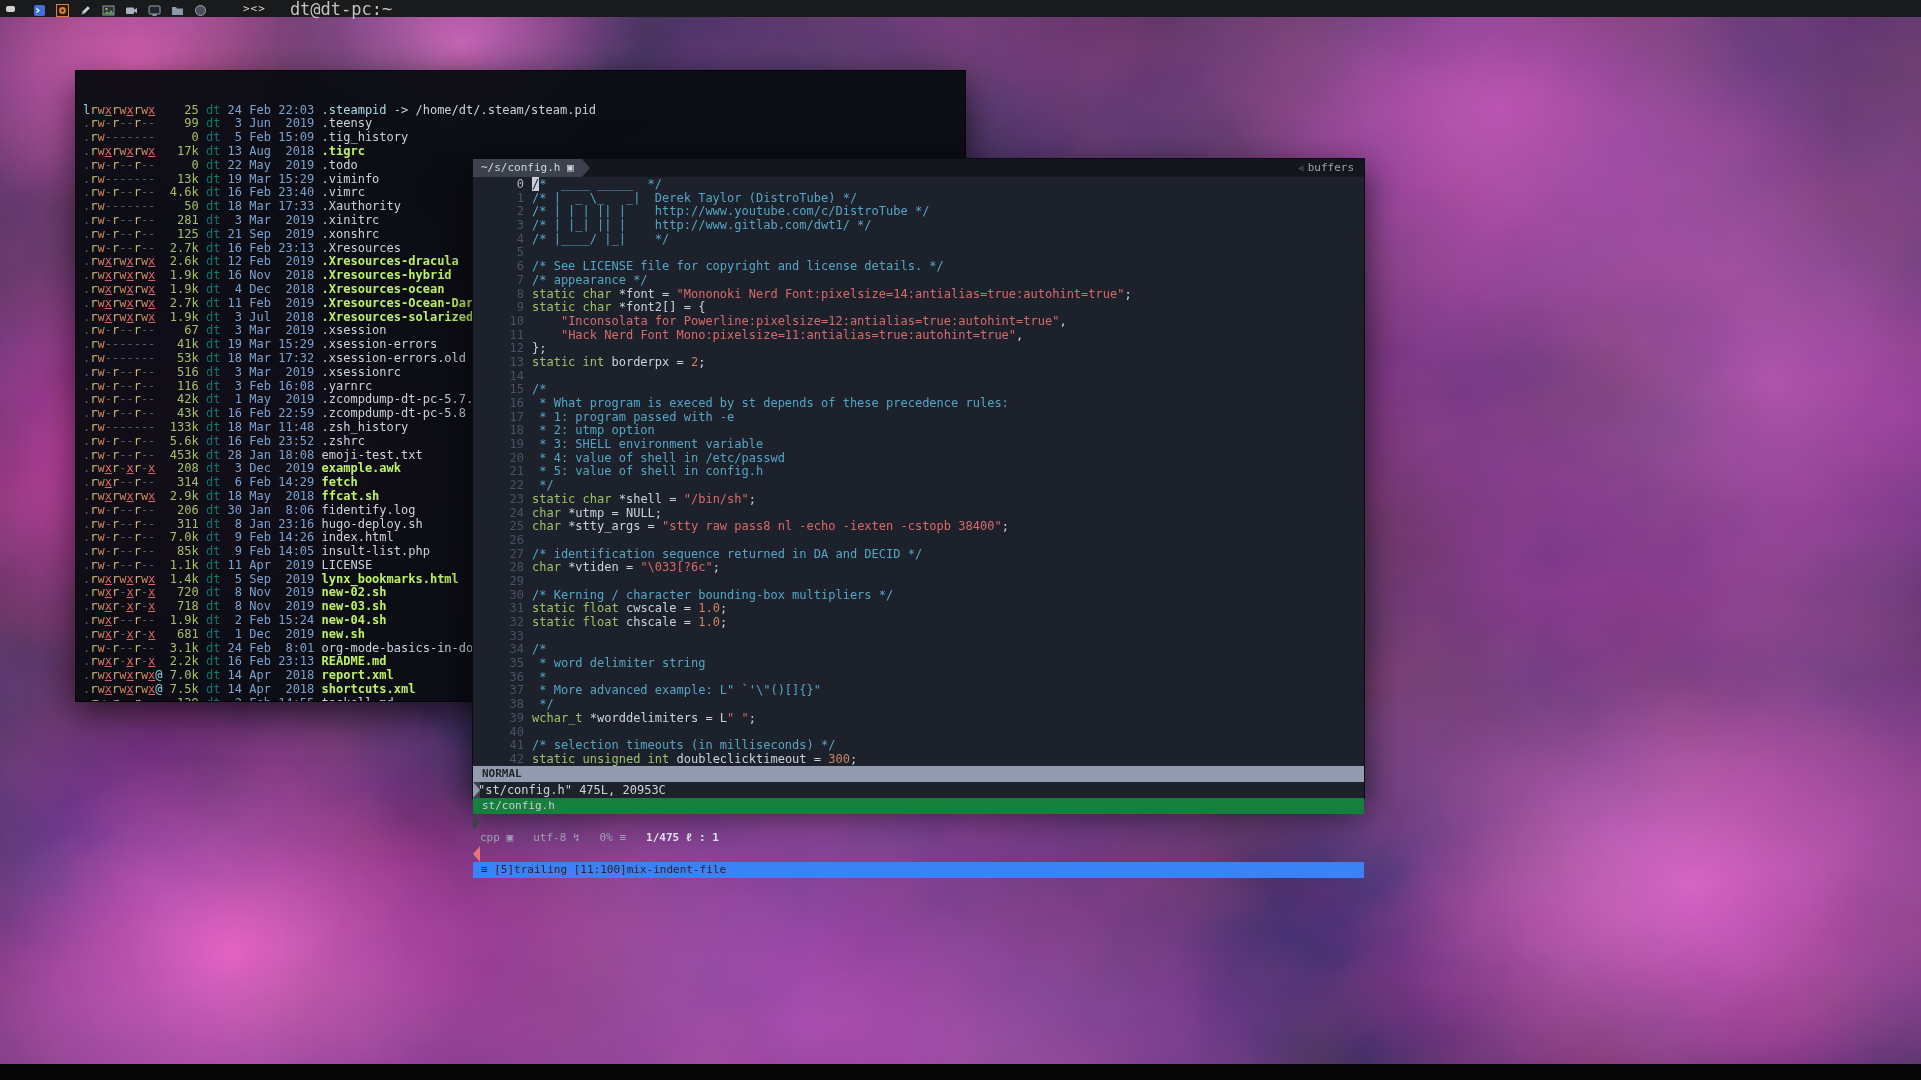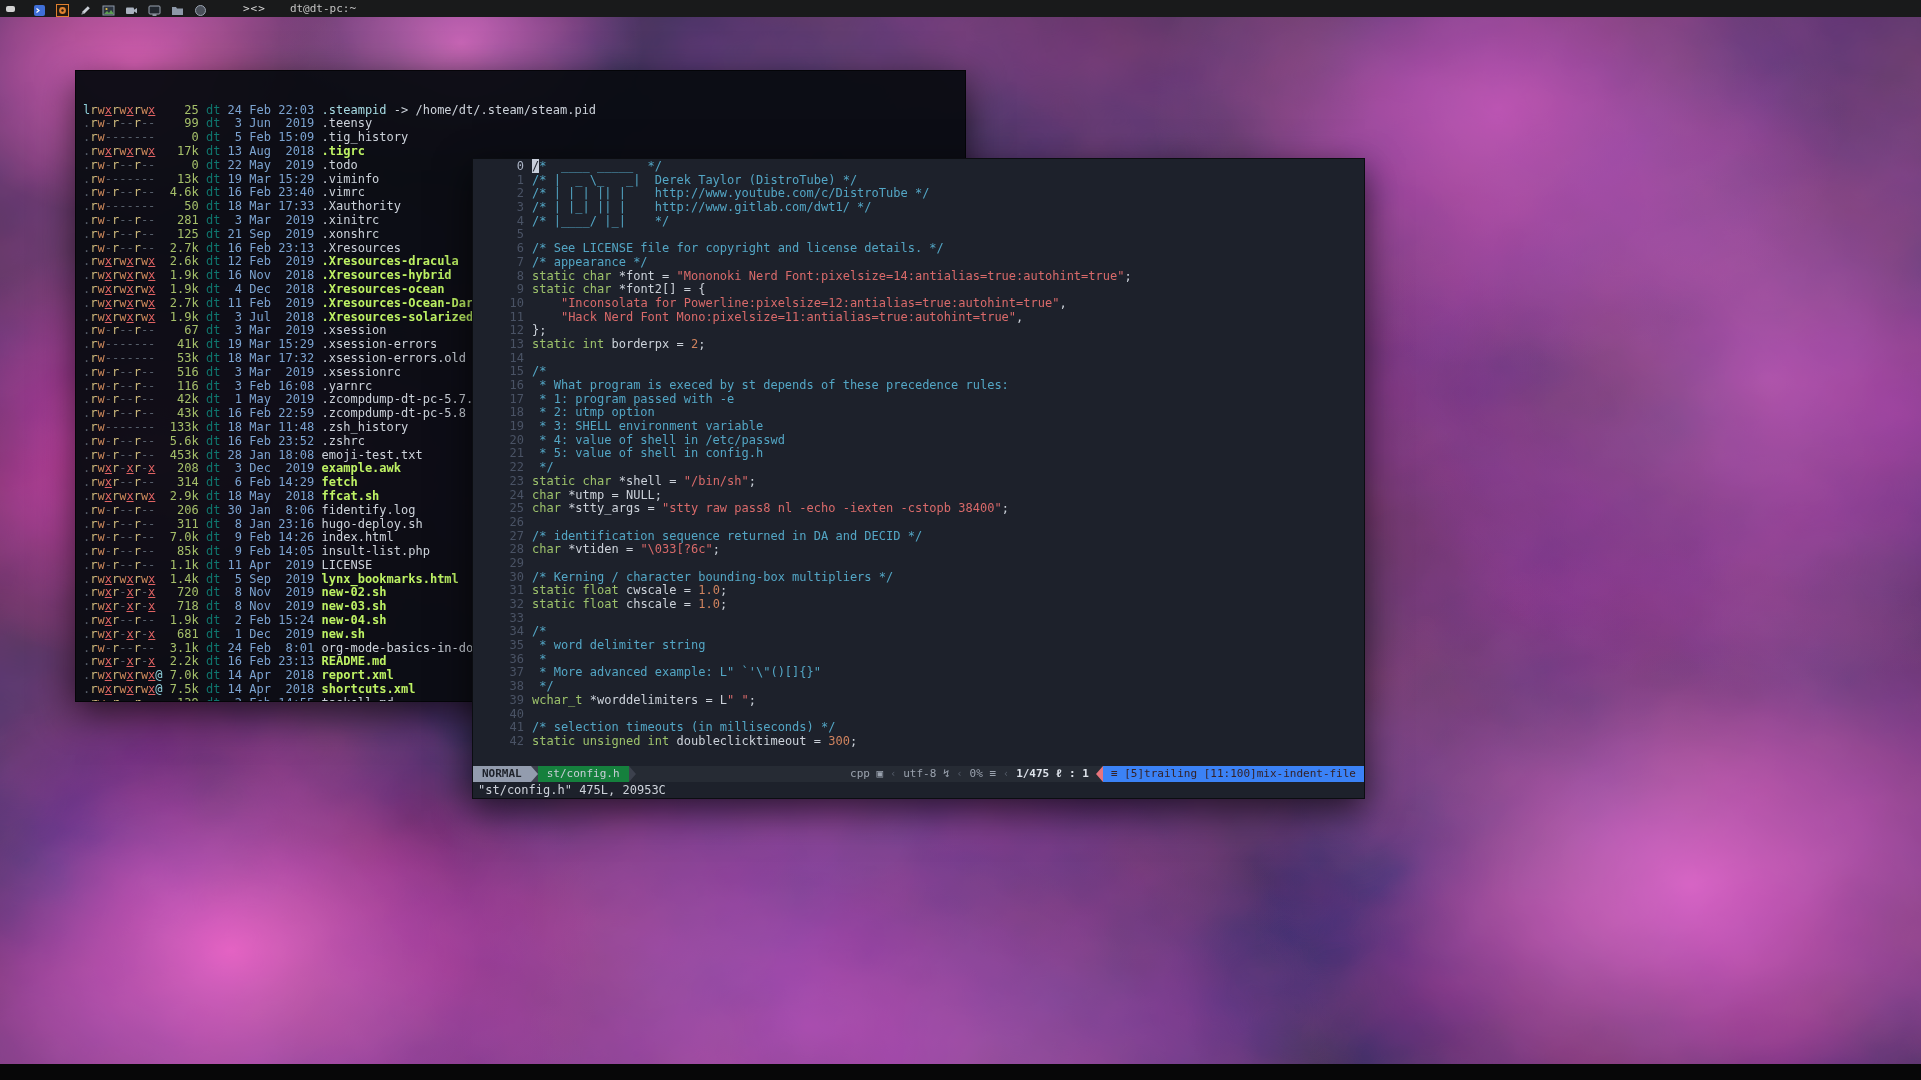--- a/index.html
+++ b/index.html
@@ -21,21 +21,21 @@
       #050507;
   }
   .wallpaper svg { position:absolute; inset:0; mix-blend-mode:screen; opacity:.55; }
 
   
   .topbar { position:absolute; left:0; top:0; width:100%; height:17px; background:#191a1b;
             display:flex; align-items:center; padding-left:6px; gap:10px; z-index:50; }
   .ws { width:9px; height:6px; border-radius:2px; background:#d2d2d2; margin-right:8px; }
   .tb-icon { width:13px; height:13px; display:inline-block; }
   .fish { color:#d8d8d8; font-size:11px; margin-left:26px; letter-spacing:1px; }
-  .wintitle { color:#c2c2c2; font-size:11px; margin-left:14px; }
+  .wintitle { color:#c2c2c2; font-size:17px; margin-left:14px; }
 
   
   .terminal { position:absolute; left:75px; top:70px; width:891px; height:632px;
               background:rgba(9,11,18,0.96); border:1px solid rgba(0,0,0,.6);
               box-shadow:0 12px 34px rgba(0,0,0,.65);
               padding:5px 7px; font-size:12px; line-height:13.8px; white-space:pre;
               color:#ccd2da; z-index:10; overflow:hidden; }
   .p-r   { color:#cdb97c; }
   .p-w   { color:#cf8a5b; }
   .p-x   { color:#e06363; text-decoration:underline; }
@@ -69,21 +69,21 @@
   .lnum { display:inline-block; width:22px; text-align:right; color:#4a5365; margin-right:8px; }
   .lnum.cur-ln { color:#aab3c4; }
   .pl  { color:#ccd2da; }
   .cm  { color:#53a6c5; }
   .kw  { color:#9dc26b; }
   .str { color:#d96a6a; }
   .num { color:#d1845f; }
   .cur { background:#c8cedb; color:#1d212b; }
 
   .statusline { height:16px; background:#262b34; display:flex; align-items:stretch;
-                font-size:11px; line-height:16px; white-space:pre; }
+                font-size:11px; line-height:16px; white-space:pre;flex-direction:column; }
   .sl-mode { background:#939cae; color:#1e222a; font-weight:bold; padding:0 9px; }
   .tri-mode { border-top:8px solid transparent; border-bottom:8px solid transparent; border-left:7px solid #939cae; background:#3c414d; }
   .sl-file { background:#15803d; color:#c9ced8; padding:0 9px; }
   .tri-file { border-top:8px solid transparent; border-bottom:8px solid transparent; border-left:7px solid #3c414d; }
   .sl-right { display:flex; align-items:stretch; }
   .sl-item { color:#9aa2ae; padding:0 7px; }
   .sl-item.sl-pos { color:#dde2ea; font-weight:bold; }
   .sl-sep { color:#555d6a; font-size:10px; }
   .tri-warn { border-top:8px solid transparent; border-bottom:8px solid transparent; border-right:7px solid #e8747c; }
   .sl-warn { background:#3b82f6; color:#342126; padding:0 8px; font-weight:normal; }
@@ -159,20 +159,27 @@
   <span class="fish">&gt;&lt;&gt;</span>
   <span class="wintitle">dt@dt-pc:~</span>
 </div>
 
 <div class="terminal">
   <div><div><span class="perms"><span class="p-l">l</span><span class="p-r">r</span><span class="p-w">w</span><span class="p-x">x</span><span class="p-r">r</span><span class="p-w">w</span><span class="p-x">x</span><span class="p-r">r</span><span class="p-w">w</span><span class="p-x">x</span><span class="p-dot"> </span></span><span class="fsize">   25</span><span class="fowner"> dt</span><span class="fdate"> 24 Feb 22:03</span><span class="fname symlink"> .steampid</span><span class="flink"> -&gt; /home/dt/.steam/steam.pid</span></div><div><span class="perms"><span class="p-dot">.</span><span class="p-r">r</span><span class="p-w">w</span><span class="p-dot">-</span><span class="p-r">r</span><span class="p-dot">-</span><span class="p-dot">-</span><span class="p-r">r</span><span class="p-dot">-</span><span class="p-dot">-</span><span class="p-dot"> </span></span><span class="fsize">   99</span><span class="fowner"> dt</span><span class="fdate">  3 Jun  2019</span><span class="fname plain"> .teensy</span></div><div><span class="perms"><span class="p-dot">.</span><span class="p-r">r</span><span class="p-w">w</span><span class="p-dot">-</span><span class="p-dot">-</span><span class="p-dot">-</span><span class="p-dot">-</span><span class="p-dot">-</span><span class="p-dot">-</span><span class="p-dot">-</span><span class="p-dot"> </span></span><span class="fsize">    0</span><span class="fowner"> dt</span><span class="fdate">  5 Feb 15:09</span><span class="fname plain"> .tig_history</span></div><div><span class="perms"><span class="p-dot">.</span><span class="p-r">r</span><span class="p-w">w</span><span class="p-x">x</span><span class="p-r">r</span><span class="p-w">w</span><span class="p-x">x</span><span class="p-r">r</span><span class="p-w">w</span><span class="p-x">x</span><span class="p-dot"> </span></span><span class="fsize">  17k</span><span class="fowner"> dt</span><span class="fdate"> 13 Aug  2018</span><span class="fname exec"> .tigrc</span></div><div><span class="perms"><span class="p-dot">.</span><span class="p-r">r</span><span class="p-w">w</span><span class="p-dot">-</span><span class="p-r">r</span><span class="p-dot">-</span><span class="p-dot">-</span><span class="p-r">r</span><span class="p-dot">-</span><span class="p-dot">-</span><span class="p-dot"> </span></span><span class="fsize">    0</span><span class="fowner"> dt</span><span class="fdate"> 22 May  2019</span><span class="fname plain"> .todo</span></div><div><span class="perms"><span class="p-dot">.</span><span class="p-r">r</span><span class="p-w">w</span><span class="p-dot">-</span><span class="p-dot">-</span><span class="p-dot">-</span><span class="p-dot">-</span><span class="p-dot">-</span><span class="p-dot">-</span><span class="p-dot">-</span><span class="p-dot"> </span></span><span class="fsize">  13k</span><span class="fowner"> dt</span><span class="fdate"> 19 Mar 15:29</span><span class="fname plain"> .viminfo</span></div><div><span class="perms"><span class="p-dot">.</span><span class="p-r">r</span><span class="p-w">w</span><span class="p-dot">-</span><span class="p-r">r</span><span class="p-dot">-</span><span class="p-dot">-</span><span class="p-r">r</span><span class="p-dot">-</span><span class="p-dot">-</span><span class="p-dot"> </span></span><span class="fsize"> 4.6k</span><span class="fowner"> dt</span><span class="fdate"> 16 Feb 23:40</span><span class="fname plain"> .vimrc</span></div><div><span class="perms"><span class="p-dot">.</span><span class="p-r">r</span><span class="p-w">w</span><span class="p-dot">-</span><span class="p-dot">-</span><span class="p-dot">-</span><span class="p-dot">-</span><span class="p-dot">-</span><span class="p-dot">-</span><span class="p-dot">-</span><span class="p-dot"> </span></span><span class="fsize">   50</span><span class="fowner"> dt</span><span class="fdate"> 18 Mar 17:33</span><span class="fname plain"> .Xauthority</span></div><div><span class="perms"><span class="p-dot">.</span><span class="p-r">r</span><span class="p-w">w</span><span class="p-dot">-</span><span class="p-r">r</span><span class="p-dot">-</span><span class="p-dot">-</span><span class="p-r">r</span><span class="p-dot">-</span><span class="p-dot">-</span><span class="p-dot"> </span></span><span class="fsize">  281</span><span class="fowner"> dt</span><span class="fdate">  3 Mar  2019</span><span class="fname plain"> .xinitrc</span></div><div><span class="perms"><span class="p-dot">.</span><span class="p-r">r</span><span class="p-w">w</span><span class="p-dot">-</span><span class="p-r">r</span><span class="p-dot">-</span><span class="p-dot">-</span><span class="p-r">r</span><span class="p-dot">-</span><span class="p-dot">-</span><span class="p-dot"> </span></span><span class="fsize">  125</span><span class="fowner"> dt</span><span class="fdate"> 21 Sep  2019</span><span class="fname plain"> .xonshrc</span></div><div><span class="perms"><span class="p-dot">.</span><span class="p-r">r</span><span class="p-w">w</span><span class="p-dot">-</span><span class="p-r">r</span><span class="p-dot">-</span><span class="p-dot">-</span><span class="p-r">r</span><span class="p-dot">-</span><span class="p-dot">-</span><span class="p-dot"> </span></span><span class="fsize"> 2.7k</span><span class="fowner"> dt</span><span class="fdate"> 16 Feb 23:13</span><span class="fname plain"> .Xresources</span></div><div><span class="perms"><span class="p-dot">.</span><span class="p-r">r</span><span class="p-w">w</span><span class="p-x">x</span><span class="p-r">r</span><span class="p-w">w</span><span class="p-x">x</span><span class="p-r">r</span><span class="p-w">w</span><span class="p-x">x</span><span class="p-dot"> </span></span><span class="fsize"> 2.6k</span><span class="fowner"> dt</span><span class="fdate"> 12 Feb  2019</span><span class="fname exec"> .Xresources-dracula</span></div><div><span class="perms"><span class="p-dot">.</span><span class="p-r">r</span><span class="p-w">w</span><span class="p-x">x</span><span class="p-r">r</span><span class="p-w">w</span><span class="p-x">x</span><span class="p-r">r</span><span class="p-w">w</span><span class="p-x">x</span><span class="p-dot"> </span></span><span class="fsize"> 1.9k</span><span class="fowner"> dt</span><span class="fdate"> 16 Nov  2018</span><span class="fname exec"> .Xresources-hybrid</span></div><div><span class="perms"><span class="p-dot">.</span><span class="p-r">r</span><span class="p-w">w</span><span class="p-x">x</span><span class="p-r">r</span><span class="p-w">w</span><span class="p-x">x</span><span class="p-r">r</span><span class="p-w">w</span><span class="p-x">x</span><span class="p-dot"> </span></span><span class="fsize"> 1.9k</span><span class="fowner"> dt</span><span class="fdate">  4 Dec  2018</span><span class="fname exec"> .Xresources-ocean</span></div><div><span class="perms"><span class="p-dot">.</span><span class="p-r">r</span><span class="p-w">w</span><span class="p-x">x</span><span class="p-r">r</span><span class="p-w">w</span><span class="p-x">x</span><span class="p-r">r</span><span class="p-w">w</span><span class="p-x">x</span><span class="p-dot"> </span></span><span class="fsize"> 2.7k</span><span class="fowner"> dt</span><span class="fdate"> 11 Feb  2019</span><span class="fname exec"> .Xresources-Ocean-Dark</span></div><div><span class="perms"><span class="p-dot">.</span><span class="p-r">r</span><span class="p-w">w</span><span class="p-x">x</span><span class="p-r">r</span><span class="p-w">w</span><span class="p-x">x</span><span class="p-r">r</span><span class="p-w">w</span><span class="p-x">x</span><span class="p-dot"> </span></span><span class="fsize"> 1.9k</span><span class="fowner"> dt</span><span class="fdate">  3 Jul  2018</span><span class="fname exec"> .Xresources-solarized</span></div><div><span class="perms"><span class="p-dot">.</span><span class="p-r">r</span><span class="p-w">w</span><span class="p-dot">-</span><span class="p-r">r</span><span class="p-dot">-</span><span class="p-dot">-</span><span class="p-r">r</span><span class="p-dot">-</span><span class="p-dot">-</span><span class="p-dot"> </span></span><span class="fsize">   67</span><span class="fowner"> dt</span><span class="fdate">  3 Mar  2019</span><span class="fname plain"> .xsession</span></div><div><span class="perms"><span class="p-dot">.</span><span class="p-r">r</span><span class="p-w">w</span><span class="p-dot">-</span><span class="p-dot">-</span><span class="p-dot">-</span><span class="p-dot">-</span><span class="p-dot">-</span><span class="p-dot">-</span><span class="p-dot">-</span><span class="p-dot"> </span></span><span class="fsize">  41k</span><span class="fowner"> dt</span><span class="fdate"> 19 Mar 15:29</span><span class="fname plain"> .xsession-errors</span></div><div><span class="perms"><span class="p-dot">.</span><span class="p-r">r</span><span class="p-w">w</span><span class="p-dot">-</span><span class="p-dot">-</span><span class="p-dot">-</span><span class="p-dot">-</span><span class="p-dot">-</span><span class="p-dot">-</span><span class="p-dot">-</span><span class="p-dot"> </span></span><span class="fsize">  53k</span><span class="fowner"> dt</span><span class="fdate"> 18 Mar 17:32</span><span class="fname plain"> .xsession-errors.old</span></div><div><span class="perms"><span class="p-dot">.</span><span class="p-r">r</span><span class="p-w">w</span><span class="p-dot">-</span><span class="p-r">r</span><span class="p-dot">-</span><span class="p-dot">-</span><span class="p-r">r</span><span class="p-dot">-</span><span class="p-dot">-</span><span class="p-dot"> </span></span><span class="fsize">  516</span><span class="fowner"> dt</span><span class="fdate">  3 Mar  2019</span><span class="fname plain"> .xsessionrc</span></div><div><span class="perms"><span class="p-dot">.</span><span class="p-r">r</span><span class="p-w">w</span><span class="p-dot">-</span><span class="p-r">r</span><span class="p-dot">-</span><span class="p-dot">-</span><span class="p-r">r</span><span class="p-dot">-</span><span class="p-dot">-</span><span class="p-dot"> </span></span><span class="fsize">  116</span><span class="fowner"> dt</span><span class="fdate">  3 Feb 16:08</span><span class="fname plain"> .yarnrc</span></div><div><span class="perms"><span class="p-dot">.</span><span class="p-r">r</span><span class="p-w">w</span><span class="p-dot">-</span><span class="p-r">r</span><span class="p-dot">-</span><span class="p-dot">-</span><span class="p-r">r</span><span class="p-dot">-</span><span class="p-dot">-</span><span class="p-dot"> </span></span><span class="fsize">  42k</span><span class="fowner"> dt</span><span class="fdate">  1 May  2019</span><span class="fname plain"> .zcompdump-dt-pc-5.7.1</span></div><div><span class="perms"><span class="p-dot">.</span><span class="p-r">r</span><span class="p-w">w</span><span class="p-dot">-</span><span class="p-r">r</span><span class="p-dot">-</span><span class="p-dot">-</span><span class="p-r">r</span><span class="p-dot">-</span><span class="p-dot">-</span><span class="p-dot"> </span></span><span class="fsize">  43k</span><span class="fowner"> dt</span><span class="fdate"> 16 Feb 22:59</span><span class="fname plain"> .zcompdump-dt-pc-5.8</span></div><div><span class="perms"><span class="p-dot">.</span><span class="p-r">r</span><span class="p-w">w</span><span class="p-dot">-</span><span class="p-dot">-</span><span class="p-dot">-</span><span class="p-dot">-</span><span class="p-dot">-</span><span class="p-dot">-</span><span class="p-dot">-</span><span class="p-dot"> </span></span><span class="fsize"> 133k</span><span class="fowner"> dt</span><span class="fdate"> 18 Mar 11:48</span><span class="fname plain"> .zsh_history</span></div><div><span class="perms"><span class="p-dot">.</span><span class="p-r">r</span><span class="p-w">w</span><span class="p-dot">-</span><span class="p-r">r</span><span class="p-dot">-</span><span class="p-dot">-</span><span class="p-r">r</span><span class="p-dot">-</span><span class="p-dot">-</span><span class="p-dot"> </span></span><span class="fsize"> 5.6k</span><span class="fowner"> dt</span><span class="fdate"> 16 Feb 23:52</span><span class="fname plain"> .zshrc</span></div><div><span class="perms"><span class="p-dot">.</span><span class="p-r">r</span><span class="p-w">w</span><span class="p-dot">-</span><span class="p-r">r</span><span class="p-dot">-</span><span class="p-dot">-</span><span class="p-r">r</span><span class="p-dot">-</span><span class="p-dot">-</span><span class="p-dot"> </span></span><span class="fsize"> 453k</span><span class="fowner"> dt</span><span class="fdate"> 28 Jan 18:08</span><span class="fname plain"> emoji-test.txt</span></div><div><span class="perms"><span class="p-dot">.</span><span class="p-r">r</span><span class="p-w">w</span><span class="p-x">x</span><span class="p-r">r</span><span class="p-dot">-</span><span class="p-x">x</span><span class="p-r">r</span><span class="p-dot">-</span><span class="p-x">x</span><span class="p-dot"> </span></span><span class="fsize">  208</span><span class="fowner"> dt</span><span class="fdate">  3 Dec  2019</span><span class="fname exec"> example.awk</span></div><div><span class="perms"><span class="p-dot">.</span><span class="p-r">r</span><span class="p-w">w</span><span class="p-x">x</span><span class="p-r">r</span><span class="p-dot">-</span><span class="p-dot">-</span><span class="p-r">r</span><span class="p-dot">-</span><span class="p-dot">-</span><span class="p-dot"> </span></span><span class="fsize">  314</span><span class="fowner"> dt</span><span class="fdate">  6 Feb 14:29</span><span class="fname exec"> fetch</span></div><div><span class="perms"><span class="p-dot">.</span><span class="p-r">r</span><span class="p-w">w</span><span class="p-x">x</span><span class="p-r">r</span><span class="p-w">w</span><span class="p-x">x</span><span class="p-r">r</span><span class="p-w">w</span><span class="p-x">x</span><span class="p-dot"> </span></span><span class="fsize"> 2.9k</span><span class="fowner"> dt</span><span class="fdate"> 18 May  2018</span><span class="fname exec"> ffcat.sh</span></div><div><span class="perms"><span class="p-dot">.</span><span class="p-r">r</span><span class="p-w">w</span><span class="p-dot">-</span><span class="p-r">r</span><span class="p-dot">-</span><span class="p-dot">-</span><span class="p-r">r</span><span class="p-dot">-</span><span class="p-dot">-</span><span class="p-dot"> </span></span><span class="fsize">  206</span><span class="fowner"> dt</span><span class="fdate"> 30 Jan  8:06</span><span class="fname plain"> fidentify.log</span></div><div><span class="perms"><span class="p-dot">.</span><span class="p-r">r</span><span class="p-w">w</span><span class="p-dot">-</span><span class="p-r">r</span><span class="p-dot">-</span><span class="p-dot">-</span><span class="p-r">r</span><span class="p-dot">-</span><span class="p-dot">-</span><span class="p-dot"> </span></span><span class="fsize">  311</span><span class="fowner"> dt</span><span class="fdate">  8 Jan 23:16</span><span class="fname plain"> hugo-deploy.sh</span></div><div><span class="perms"><span class="p-dot">.</span><span class="p-r">r</span><span class="p-w">w</span><span class="p-dot">-</span><span class="p-r">r</span><span class="p-dot">-</span><span class="p-dot">-</span><span class="p-r">r</span><span class="p-dot">-</span><span class="p-dot">-</span><span class="p-dot"> </span></span><span class="fsize"> 7.0k</span><span class="fowner"> dt</span><span class="fdate">  9 Feb 14:26</span><span class="fname plain"> index.html</span></div><div><span class="perms"><span class="p-dot">.</span><span class="p-r">r</span><span class="p-w">w</span><span class="p-dot">-</span><span class="p-r">r</span><span class="p-dot">-</span><span class="p-dot">-</span><span class="p-r">r</span><span class="p-dot">-</span><span class="p-dot">-</span><span class="p-dot"> </span></span><span class="fsize">  85k</span><span class="fowner"> dt</span><span class="fdate">  9 Feb 14:05</span><span class="fname plain"> insult-list.php</span></div><div><span class="perms"><span class="p-dot">.</span><span class="p-r">r</span><span class="p-w">w</span><span class="p-dot">-</span><span class="p-r">r</span><span class="p-dot">-</span><span class="p-dot">-</span><span class="p-r">r</span><span class="p-dot">-</span><span class="p-dot">-</span><span class="p-dot"> </span></span><span class="fsize"> 1.1k</span><span class="fowner"> dt</span><span class="fdate"> 11 Apr  2019</span><span class="fname plain"> LICENSE</span></div><div><span class="perms"><span class="p-dot">.</span><span class="p-r">r</span><span class="p-w">w</span><span class="p-x">x</span><span class="p-r">r</span><span class="p-w">w</span><span class="p-x">x</span><span class="p-r">r</span><span class="p-w">w</span><span class="p-x">x</span><span class="p-dot"> </span></span><span class="fsize"> 1.4k</span><span class="fowner"> dt</span><span class="fdate">  5 Sep  2019</span><span class="fname exec"> lynx_bookmarks.html</span></div><div><span class="perms"><span class="p-dot">.</span><span class="p-r">r</span><span class="p-w">w</span><span class="p-x">x</span><span class="p-r">r</span><span class="p-dot">-</span><span class="p-x">x</span><span class="p-r">r</span><span class="p-dot">-</span><span class="p-x">x</span><span class="p-dot"> </span></span><span class="fsize">  720</span><span class="fowner"> dt</span><span class="fdate">  8 Nov  2019</span><span class="fname exec"> new-02.sh</span></div><div><span class="perms"><span class="p-dot">.</span><span class="p-r">r</span><span class="p-w">w</span><span class="p-x">x</span><span class="p-r">r</span><span class="p-dot">-</span><span class="p-x">x</span><span class="p-r">r</span><span class="p-dot">-</span><span class="p-x">x</span><span class="p-dot"> </span></span><span class="fsize">  718</span><span class="fowner"> dt</span><span class="fdate">  8 Nov  2019</span><span class="fname exec"> new-03.sh</span></div><div><span class="perms"><span class="p-dot">.</span><span class="p-r">r</span><span class="p-w">w</span><span class="p-x">x</span><span class="p-r">r</span><span class="p-dot">-</span><span class="p-dot">-</span><span class="p-r">r</span><span class="p-dot">-</span><span class="p-dot">-</span><span class="p-dot"> </span></span><span class="fsize"> 1.9k</span><span class="fowner"> dt</span><span class="fdate">  2 Feb 15:24</span><span class="fname exec"> new-04.sh</span></div><div><span class="perms"><span class="p-dot">.</span><span class="p-r">r</span><span class="p-w">w</span><span class="p-x">x</span><span class="p-r">r</span><span class="p-dot">-</span><span class="p-x">x</span><span class="p-r">r</span><span class="p-dot">-</span><span class="p-x">x</span><span class="p-dot"> </span></span><span class="fsize">  681</span><span class="fowner"> dt</span><span class="fdate">  1 Dec  2019</span><span class="fname exec"> new.sh</span></div><div><span class="perms"><span class="p-dot">.</span><span class="p-r">r</span><span class="p-w">w</span><span class="p-dot">-</span><span class="p-r">r</span><span class="p-dot">-</span><span class="p-dot">-</span><span class="p-r">r</span><span class="p-dot">-</span><span class="p-dot">-</span><span class="p-dot"> </span></span><span class="fsize"> 3.1k</span><span class="fowner"> dt</span><span class="fdate"> 24 Feb  8:01</span><span class="fname plain"> org-mode-basics-in-doom-e</span></div><div><span class="perms"><span class="p-dot">.</span><span class="p-r">r</span><span class="p-w">w</span><span class="p-x">x</span><span class="p-r">r</span><span class="p-dot">-</span><span class="p-x">x</span><span class="p-r">r</span><span class="p-dot">-</span><span class="p-x">x</span><span class="p-dot"> </span></span><span class="fsize"> 2.2k</span><span class="fowner"> dt</span><span class="fdate"> 16 Feb 23:13</span><span class="fname exec"> README.md</span></div><div><span class="perms"><span class="p-dot">.</span><span class="p-r">r</span><span class="p-w">w</span><span class="p-x">x</span><span class="p-r">r</span><span class="p-w">w</span><span class="p-x">x</span><span class="p-r">r</span><span class="p-w">w</span><span class="p-x">x</span><span class="p-at">@</span></span><span class="fsize"> 7.0k</span><span class="fowner"> dt</span><span class="fdate"> 14 Apr  2018</span><span class="fname exec"> report.xml</span></div><div><span class="perms"><span class="p-dot">.</span><span class="p-r">r</span><span class="p-w">w</span><span class="p-x">x</span><span class="p-r">r</span><span class="p-w">w</span><span class="p-x">x</span><span class="p-r">r</span><span class="p-w">w</span><span class="p-x">x</span><span class="p-at">@</span></span><span class="fsize"> 7.5k</span><span class="fowner"> dt</span><span class="fdate"> 14 Apr  2018</span><span class="fname exec"> shortcuts.xml</span></div><div><span class="perms"><span class="p-dot">.</span><span class="p-r">r</span><span class="p-w">w</span><span class="p-dot">-</span><span class="p-r">r</span><span class="p-dot">-</span><span class="p-dot">-</span><span class="p-r">r</span><span class="p-dot">-</span><span class="p-dot">-</span><span class="p-dot"> </span></span><span class="fsize">  139</span><span class="fowner"> dt</span><span class="fdate">  2 Feb 14:55</span><span class="fname plain"> taskell.md</span></div></div>
   
 </div>
 
 <div class="vim">
+  <div class="tabline">
+    <span class="tab">~/s/config.h ▣</span>
+    <i class="tri tab-tri"></i>
+    <span class="fill"></span>
+    <span class="buf-arrow">◀</span>
+    <span class="buffers-label">buffers</span>
+  </div>
   <div class="vbody"><div class="vrow"><span class="lnum cur-ln"> 0</span><span class="cur">/</span><span class="cm">*  ____ _____  */</span></div><div class="vrow"><span class="lnum"> 1</span><span class="cm">/* |  _ \_   _|  Derek Taylor (DistroTube) */</span></div><div class="vrow"><span class="lnum"> 2</span><span class="cm">/* | | | || |    http://www.youtube.com/c/DistroTube */</span></div><div class="vrow"><span class="lnum"> 3</span><span class="cm">/* | |_| || |    http://www.gitlab.com/dwt1/ */</span></div><div class="vrow"><span class="lnum"> 4</span><span class="cm">/* |____/ |_|    */</span></div><div class="vrow"><span class="lnum"> 5</span></div><div class="vrow"><span class="lnum"> 6</span><span class="cm">/* See LICENSE file for copyright and license details. */</span></div><div class="vrow"><span class="lnum"> 7</span><span class="cm">/* appearance */</span></div><div class="vrow"><span class="lnum"> 8</span><span class="kw">static char</span><span class="pl"> *font = </span><span class="str">"Mononoki Nerd Font:pixelsize=14:antialias=true:autohint=true"</span><span class="pl">;</span></div><div class="vrow"><span class="lnum"> 9</span><span class="kw">static char</span><span class="pl"> *font2[] = {</span></div><div class="vrow"><span class="lnum">10</span><span class="pl">    </span><span class="str">"Inconsolata for Powerline:pixelsize=12:antialias=true:autohint=true"</span><span class="pl">,</span></div><div class="vrow"><span class="lnum">11</span><span class="pl">    </span><span class="str">"Hack Nerd Font Mono:pixelsize=11:antialias=true:autohint=true"</span><span class="pl">,</span></div><div class="vrow"><span class="lnum">12</span><span class="pl">};</span></div><div class="vrow"><span class="lnum">13</span><span class="kw">static int</span><span class="pl"> borderpx = </span><span class="num">2</span><span class="pl">;</span></div><div class="vrow"><span class="lnum">14</span></div><div class="vrow"><span class="lnum">15</span><span class="cm">/*</span></div><div class="vrow"><span class="lnum">16</span><span class="cm"> * What program is execed by st depends of these precedence rules:</span></div><div class="vrow"><span class="lnum">17</span><span class="cm"> * 1: program passed with -e</span></div><div class="vrow"><span class="lnum">18</span><span class="cm"> * 2: utmp option</span></div><div class="vrow"><span class="lnum">19</span><span class="cm"> * 3: SHELL environment variable</span></div><div class="vrow"><span class="lnum">20</span><span class="cm"> * 4: value of shell in /etc/passwd</span></div><div class="vrow"><span class="lnum">21</span><span class="cm"> * 5: value of shell in config.h</span></div><div class="vrow"><span class="lnum">22</span><span class="cm"> */</span></div><div class="vrow"><span class="lnum">23</span><span class="kw">static char</span><span class="pl"> *shell = </span><span class="str">"/bin/sh"</span><span class="pl">;</span></div><div class="vrow"><span class="lnum">24</span><span class="kw">char</span><span class="pl"> *utmp = NULL;</span></div><div class="vrow"><span class="lnum">25</span><span class="kw">char</span><span class="pl"> *stty_args = </span><span class="str">"stty raw pass8 nl -echo -iexten -cstopb 38400"</span><span class="pl">;</span></div><div class="vrow"><span class="lnum">26</span></div><div class="vrow"><span class="lnum">27</span><span class="cm">/* identification sequence returned in DA and DECID */</span></div><div class="vrow"><span class="lnum">28</span><span class="kw">char</span><span class="pl"> *vtiden = </span><span class="str">"\033[?6c"</span><span class="pl">;</span></div><div class="vrow"><span class="lnum">29</span></div><div class="vrow"><span class="lnum">30</span><span class="cm">/* Kerning / character bounding-box multipliers */</span></div><div class="vrow"><span class="lnum">31</span><span class="kw">static float</span><span class="pl"> cwscale = </span><span class="num">1.0</span><span class="pl">;</span></div><div class="vrow"><span class="lnum">32</span><span class="kw">static float</span><span class="pl"> chscale = </span><span class="num">1.0</span><span class="pl">;</span></div><div class="vrow"><span class="lnum">33</span></div><div class="vrow"><span class="lnum">34</span><span class="cm">/*</span></div><div class="vrow"><span class="lnum">35</span><span class="cm"> * word delimiter string</span></div><div class="vrow"><span class="lnum">36</span><span class="cm"> *</span></div><div class="vrow"><span class="lnum">37</span><span class="cm"> * More advanced example: L" `'\"()[]{}"</span></div><div class="vrow"><span class="lnum">38</span><span class="cm"> */</span></div><div class="vrow"><span class="lnum">39</span><span class="kw">wchar_t</span><span class="pl"> *worddelimiters = L</span><span class="str">" "</span><span class="pl">;</span></div><div class="vrow"><span class="lnum">40</span></div><div class="vrow"><span class="lnum">41</span><span class="cm">/* selection timeouts (in milliseconds) */</span></div><div class="vrow"><span class="lnum">42</span><span class="kw">static unsigned int</span><span class="pl"> doubleclicktimeout = </span><span class="num">300</span><span class="pl">;</span></div></div>
   <div class="statusline">
     <span class="sl-mode">NORMAL</span>
     <i class="tri tri-mode"></i>
     <span class="sl-file">st/config.h</span>
     <i class="tri tri-file"></i>
     <span class="fill"></span>
     <span class="sl-right"><span class="sl-item">cpp ▣</span><span class="sl-sep">‹</span><span class="sl-item">utf-8 ↯</span><span class="sl-sep">‹</span><span class="sl-item">0% ≡</span><span class="sl-sep">‹</span><span class="sl-item sl-pos">1/475 ℓ : 1</span></span>
     <i class="tri tri-warn"></i>
     <span class="sl-warn">≡ [5]trailing [11:100]mix-indent-file</span>

